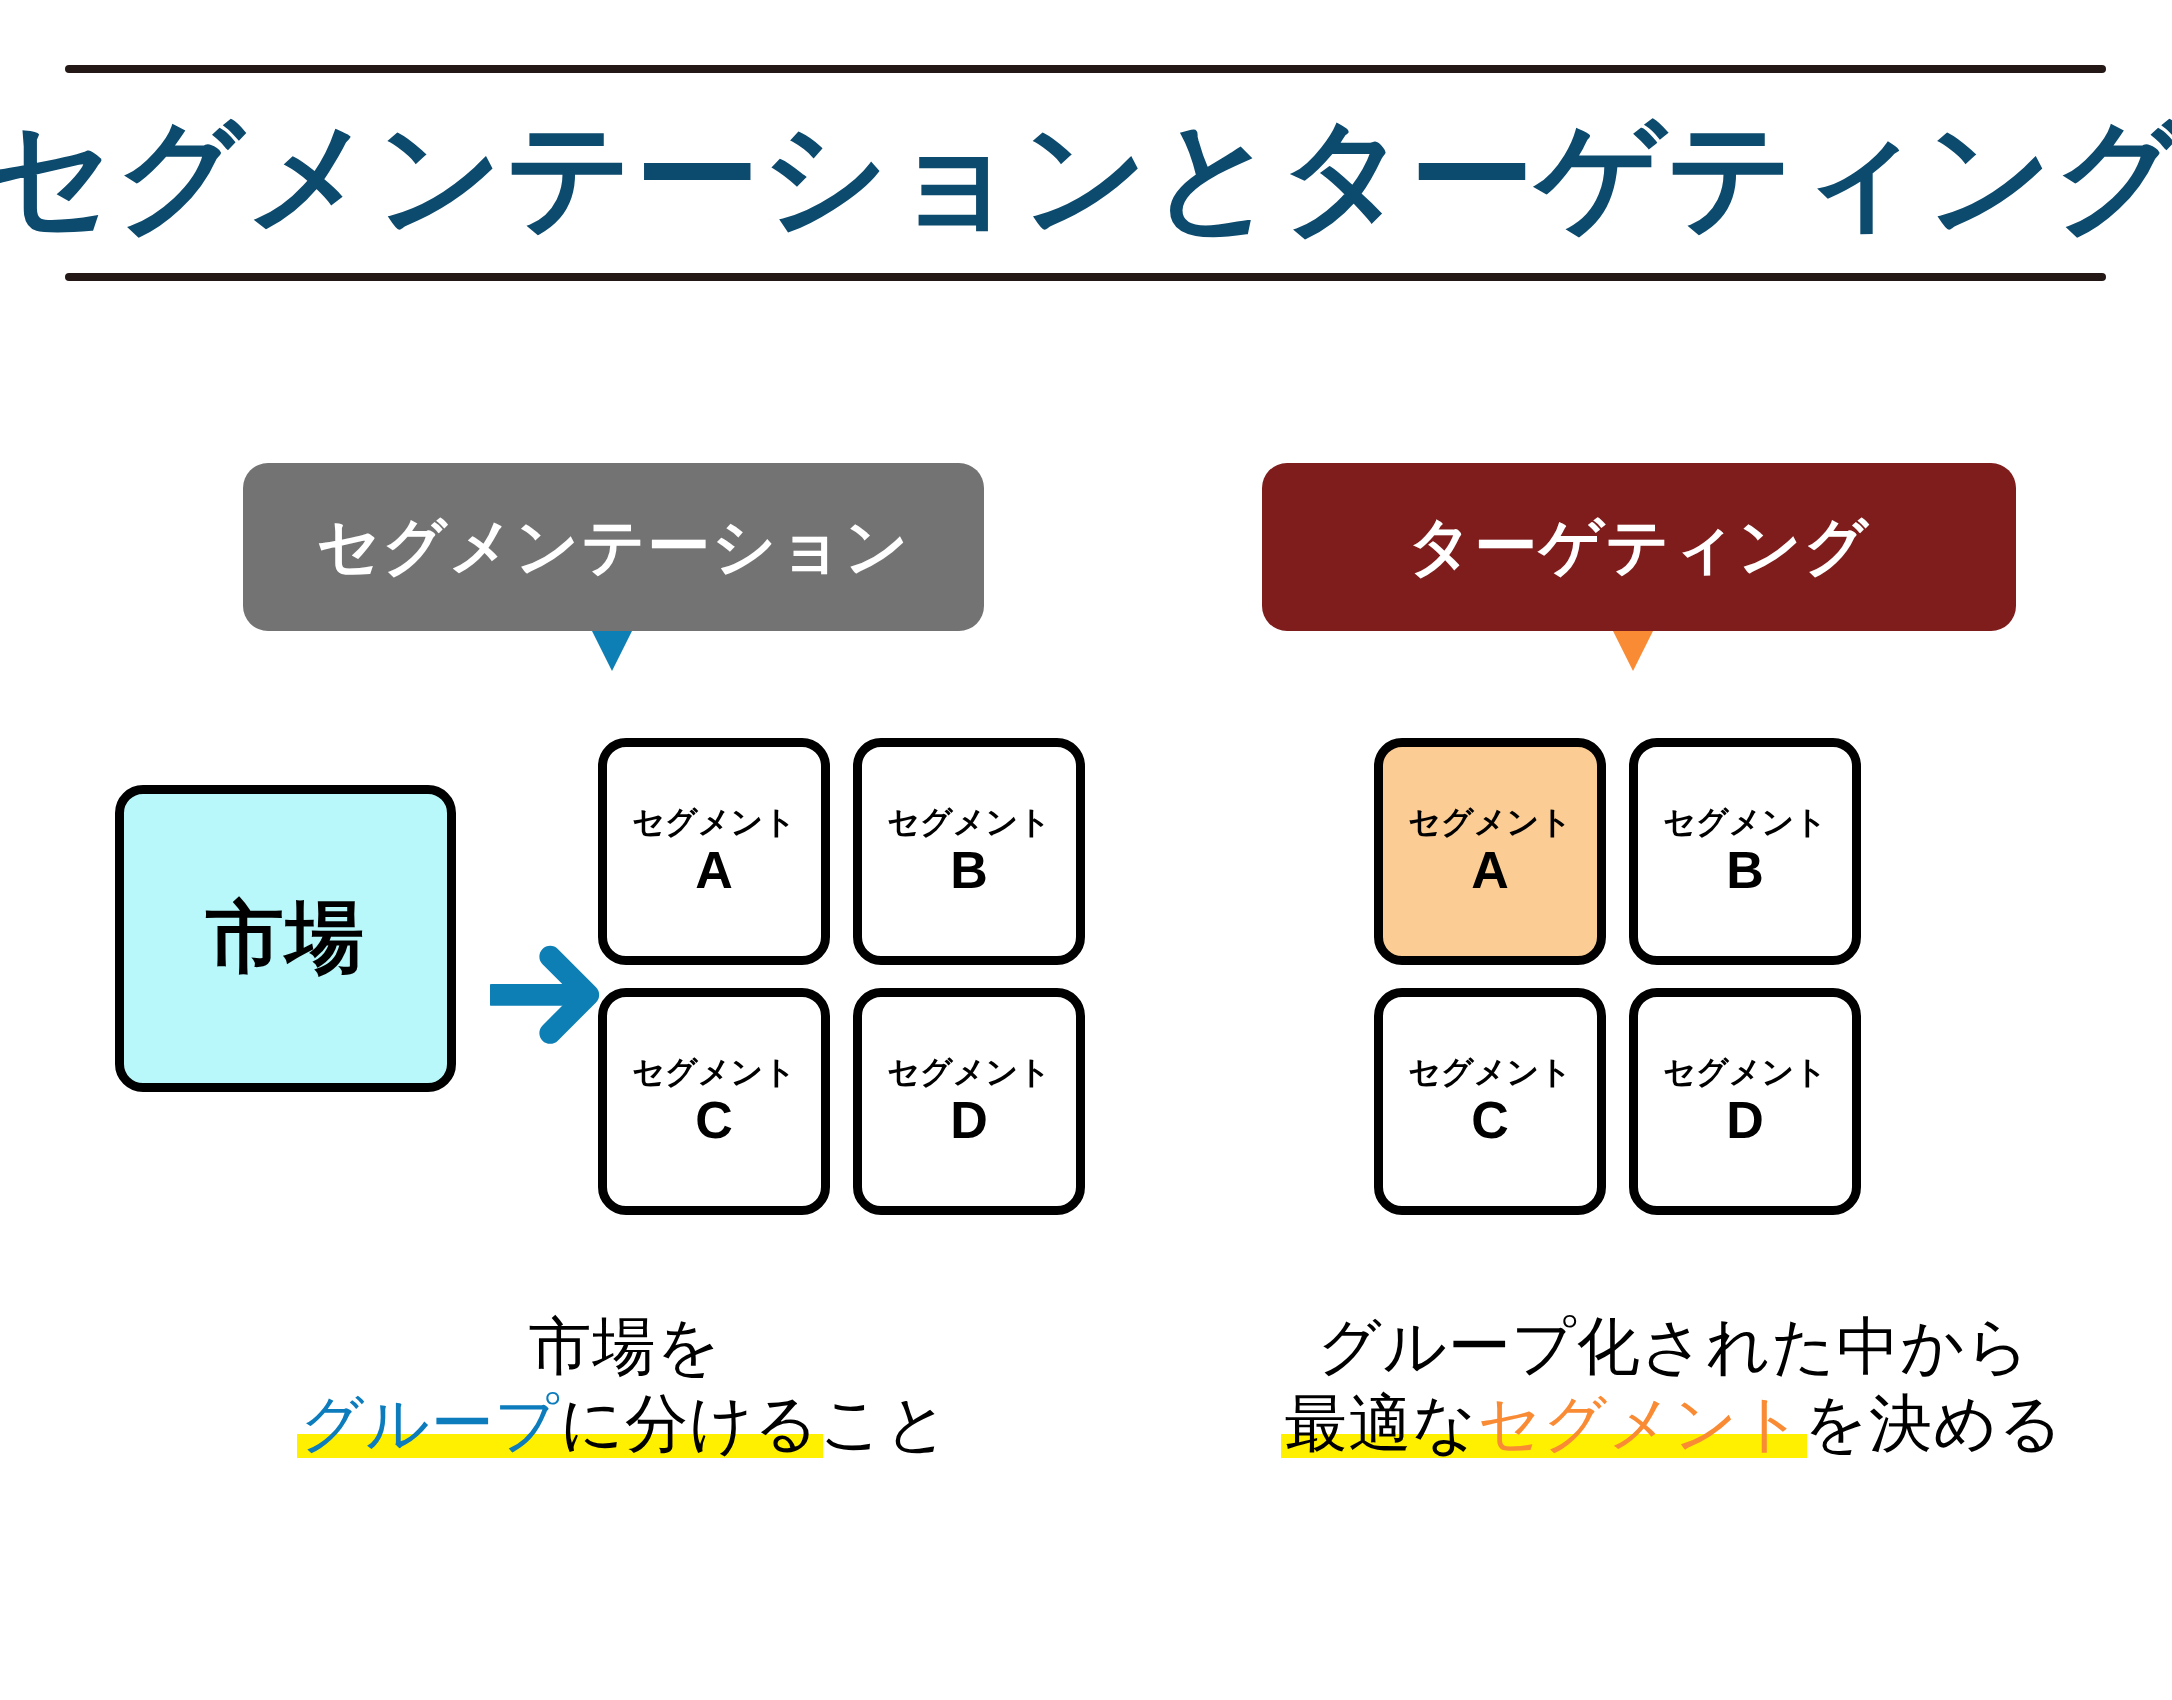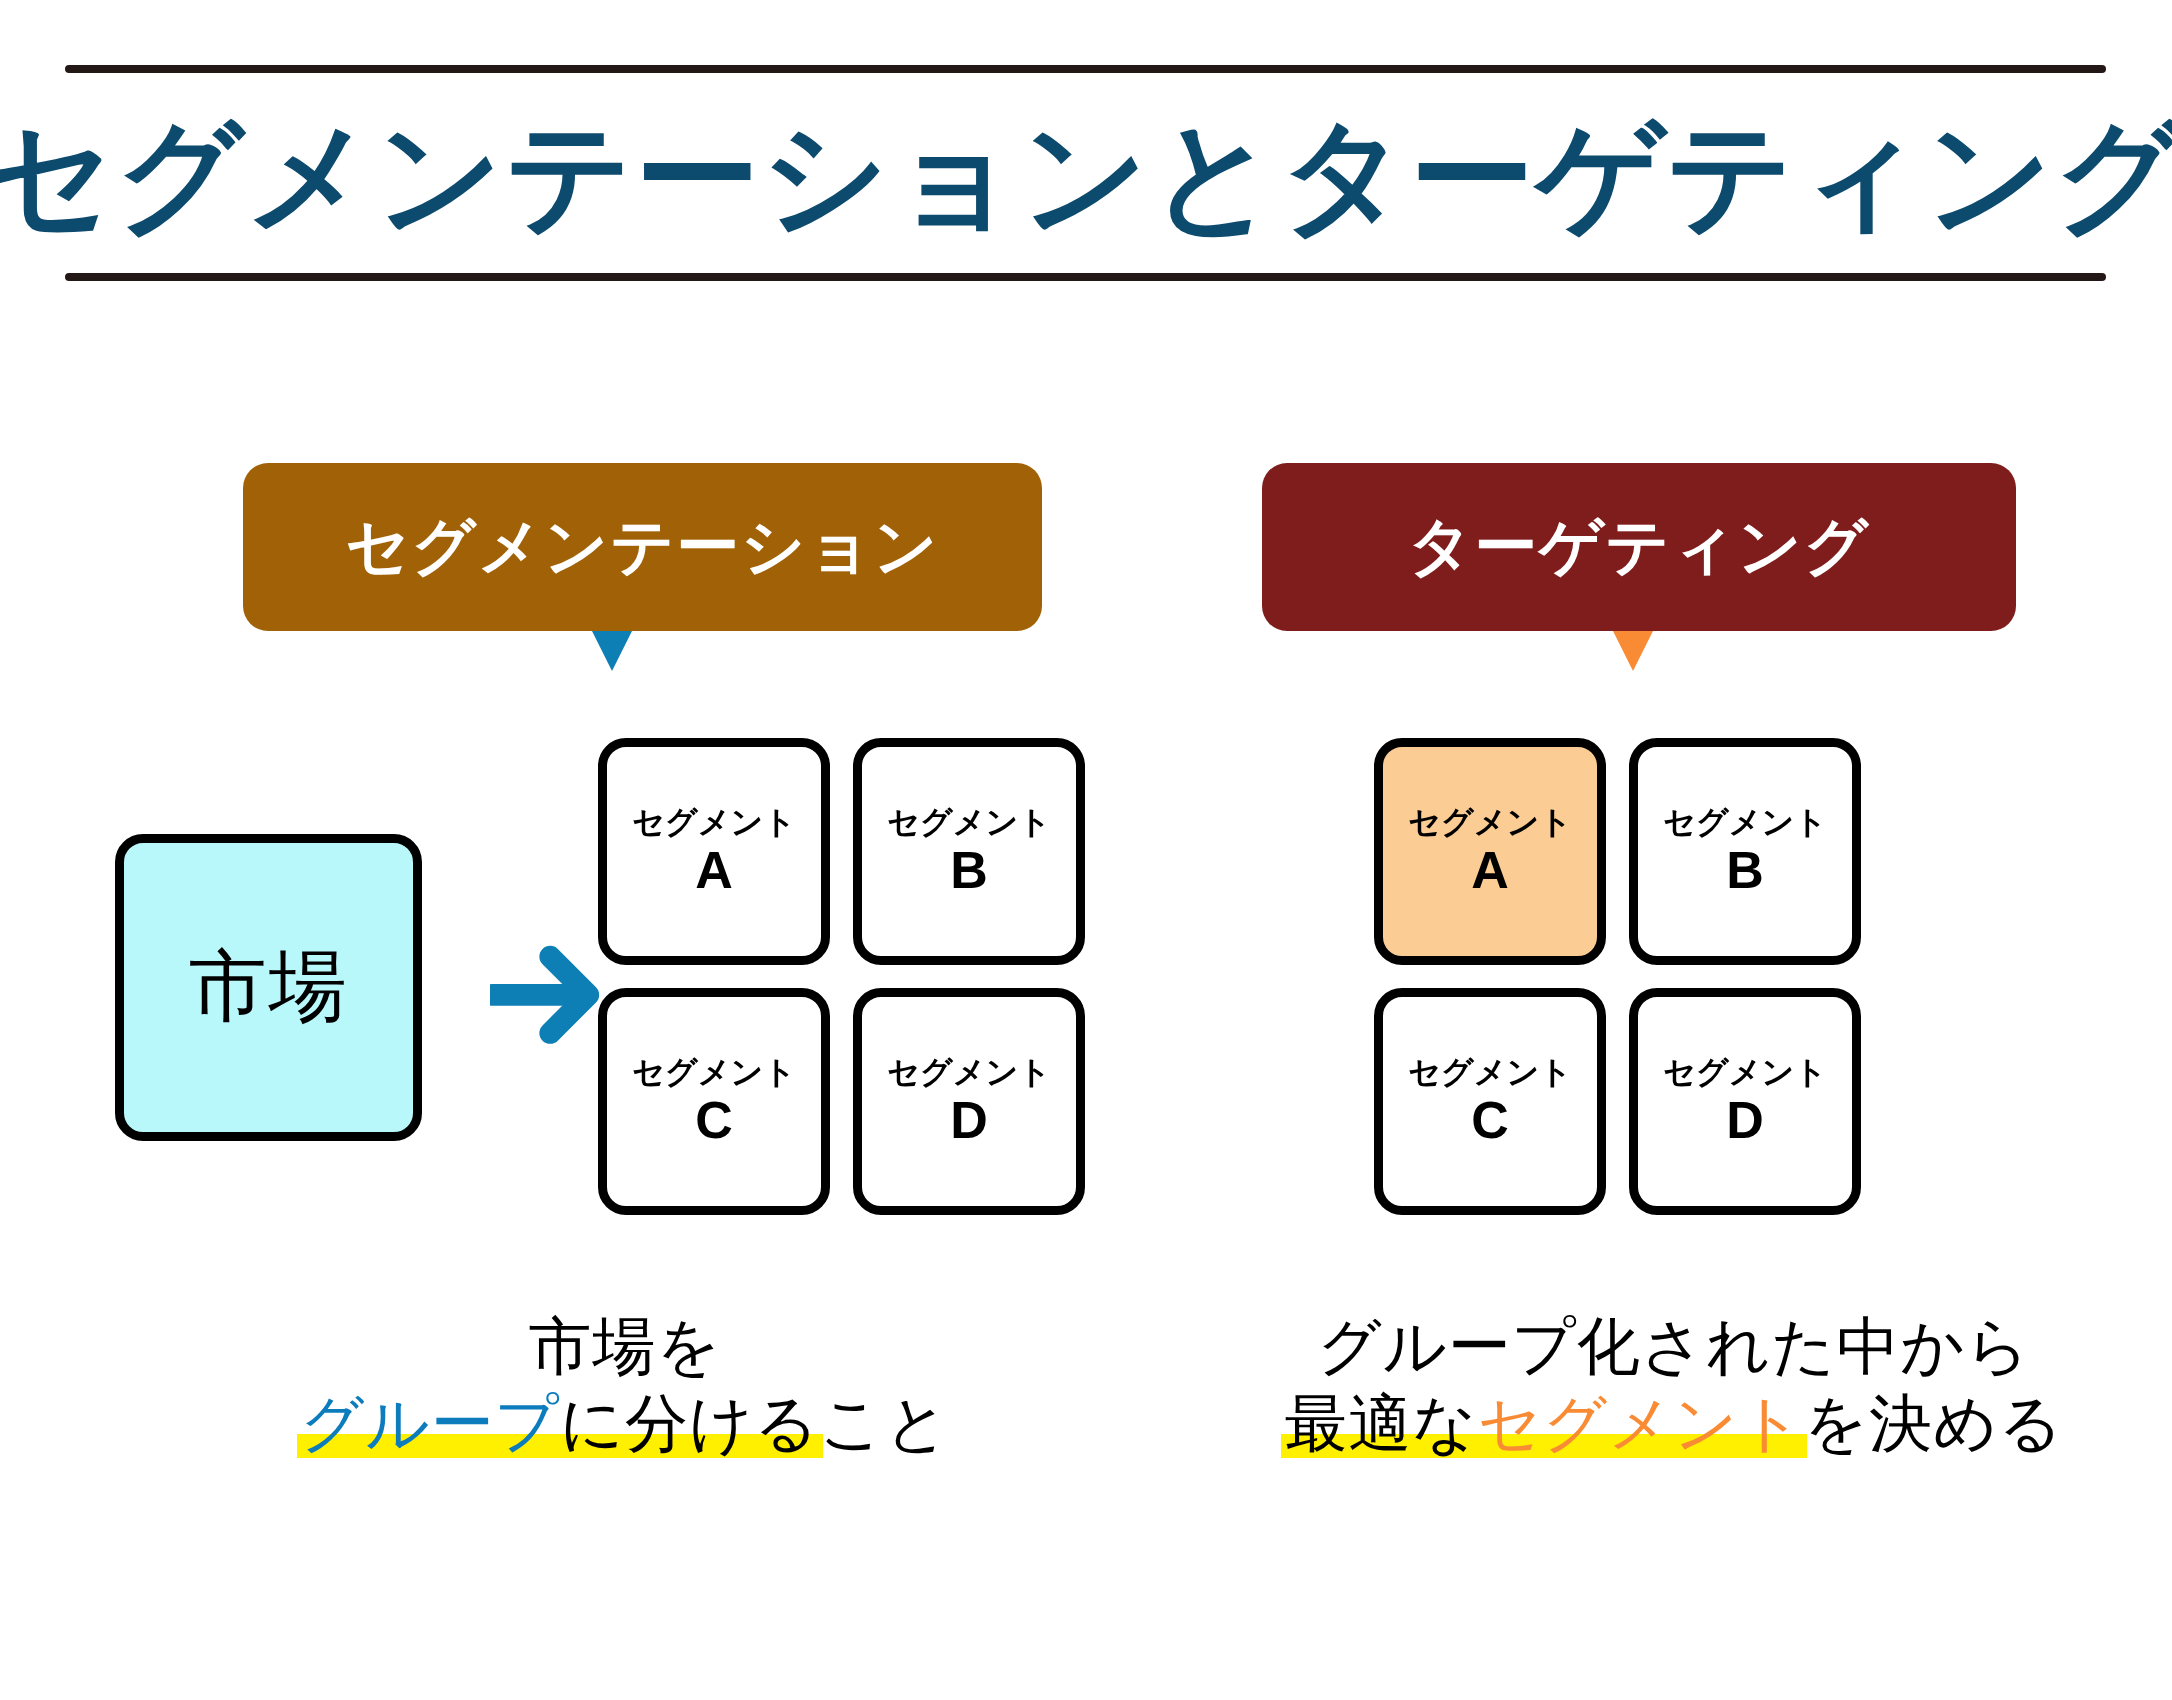--- a/index.html
+++ b/index.html
@@ -69,50 +69,50 @@
     width: 0;
     height: 0;
     border-left: 20px solid transparent;
     border-right: 20px solid transparent;
     border-top-width: 40px;
     border-top-style: solid;
   }
   #badge-segmentation {
     left: 243px;
     top: 463px;
-    width: 799px;
-    background: #a16207;
+    width: 741px;
+    background: #737373;
     justify-content: center;
   }
   #badge-segmentation .badge-tail { border-top-color: #0d7fb5; left: 369px; }
 
   #badge-targeting {
     left: 1262px;
     top: 463px;
     width: 754px;
     background: #7f1d1d;
   }
   #badge-targeting .badge-tail { border-top-color: #f98b35; left: 371px; }
 
   
   #market-box {
     position: absolute;
     left: 115px;
-    top: 834px;
-    width: 307px;
+    top: 785px;
+    width: 341px;
     height: 307px;
     box-sizing: border-box;
     background: #b8f8fa;
     border: 9.2px solid #000000;
     border-radius: 28px;
     display: flex;
     align-items: center;
     justify-content: center;
     font-size: 78px;
-    font-weight: 400;
+    font-weight: 700;
     color: #000000;
     letter-spacing: 1.7px;
   }
 
   
   #flow-arrow {
     position: absolute;
     left: 490px;
     top: 940px;
     width: 117px;

